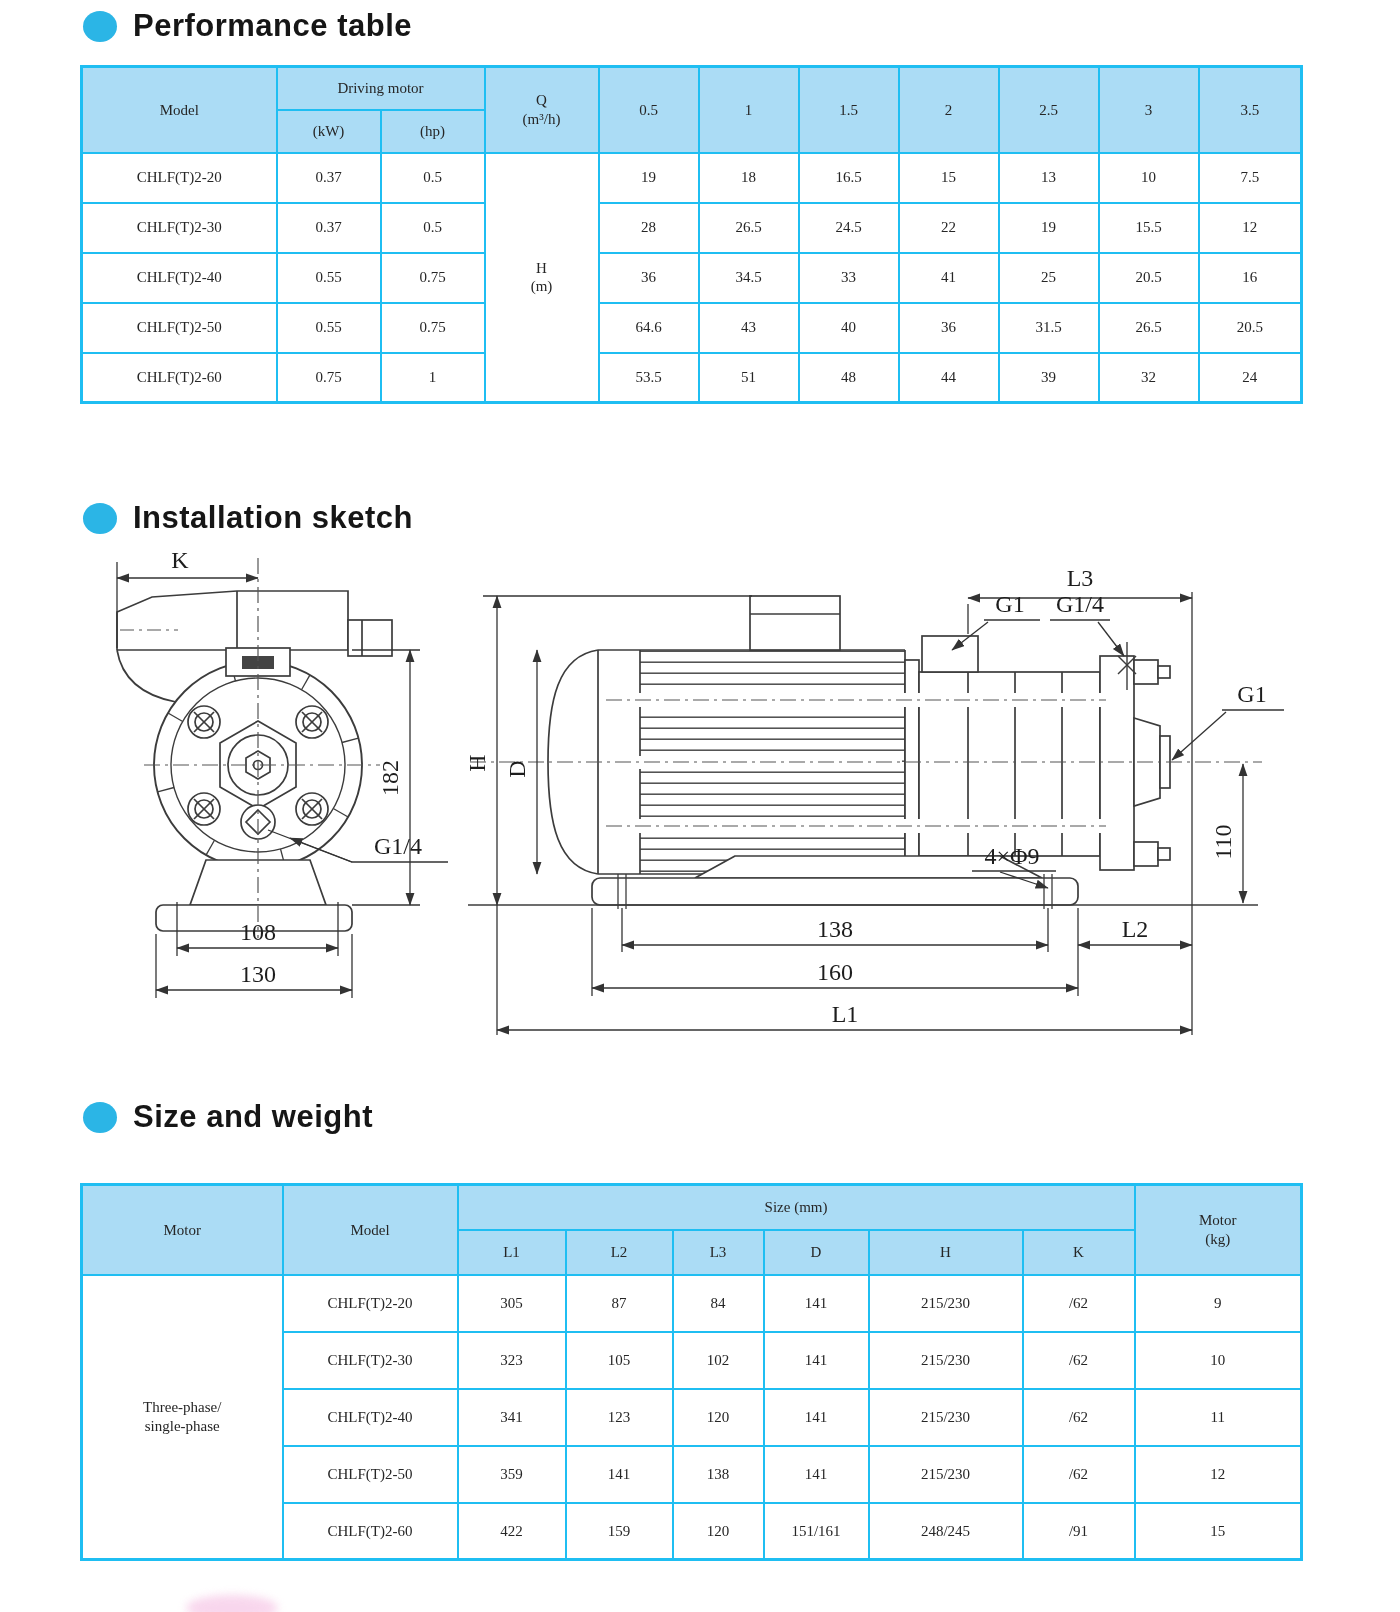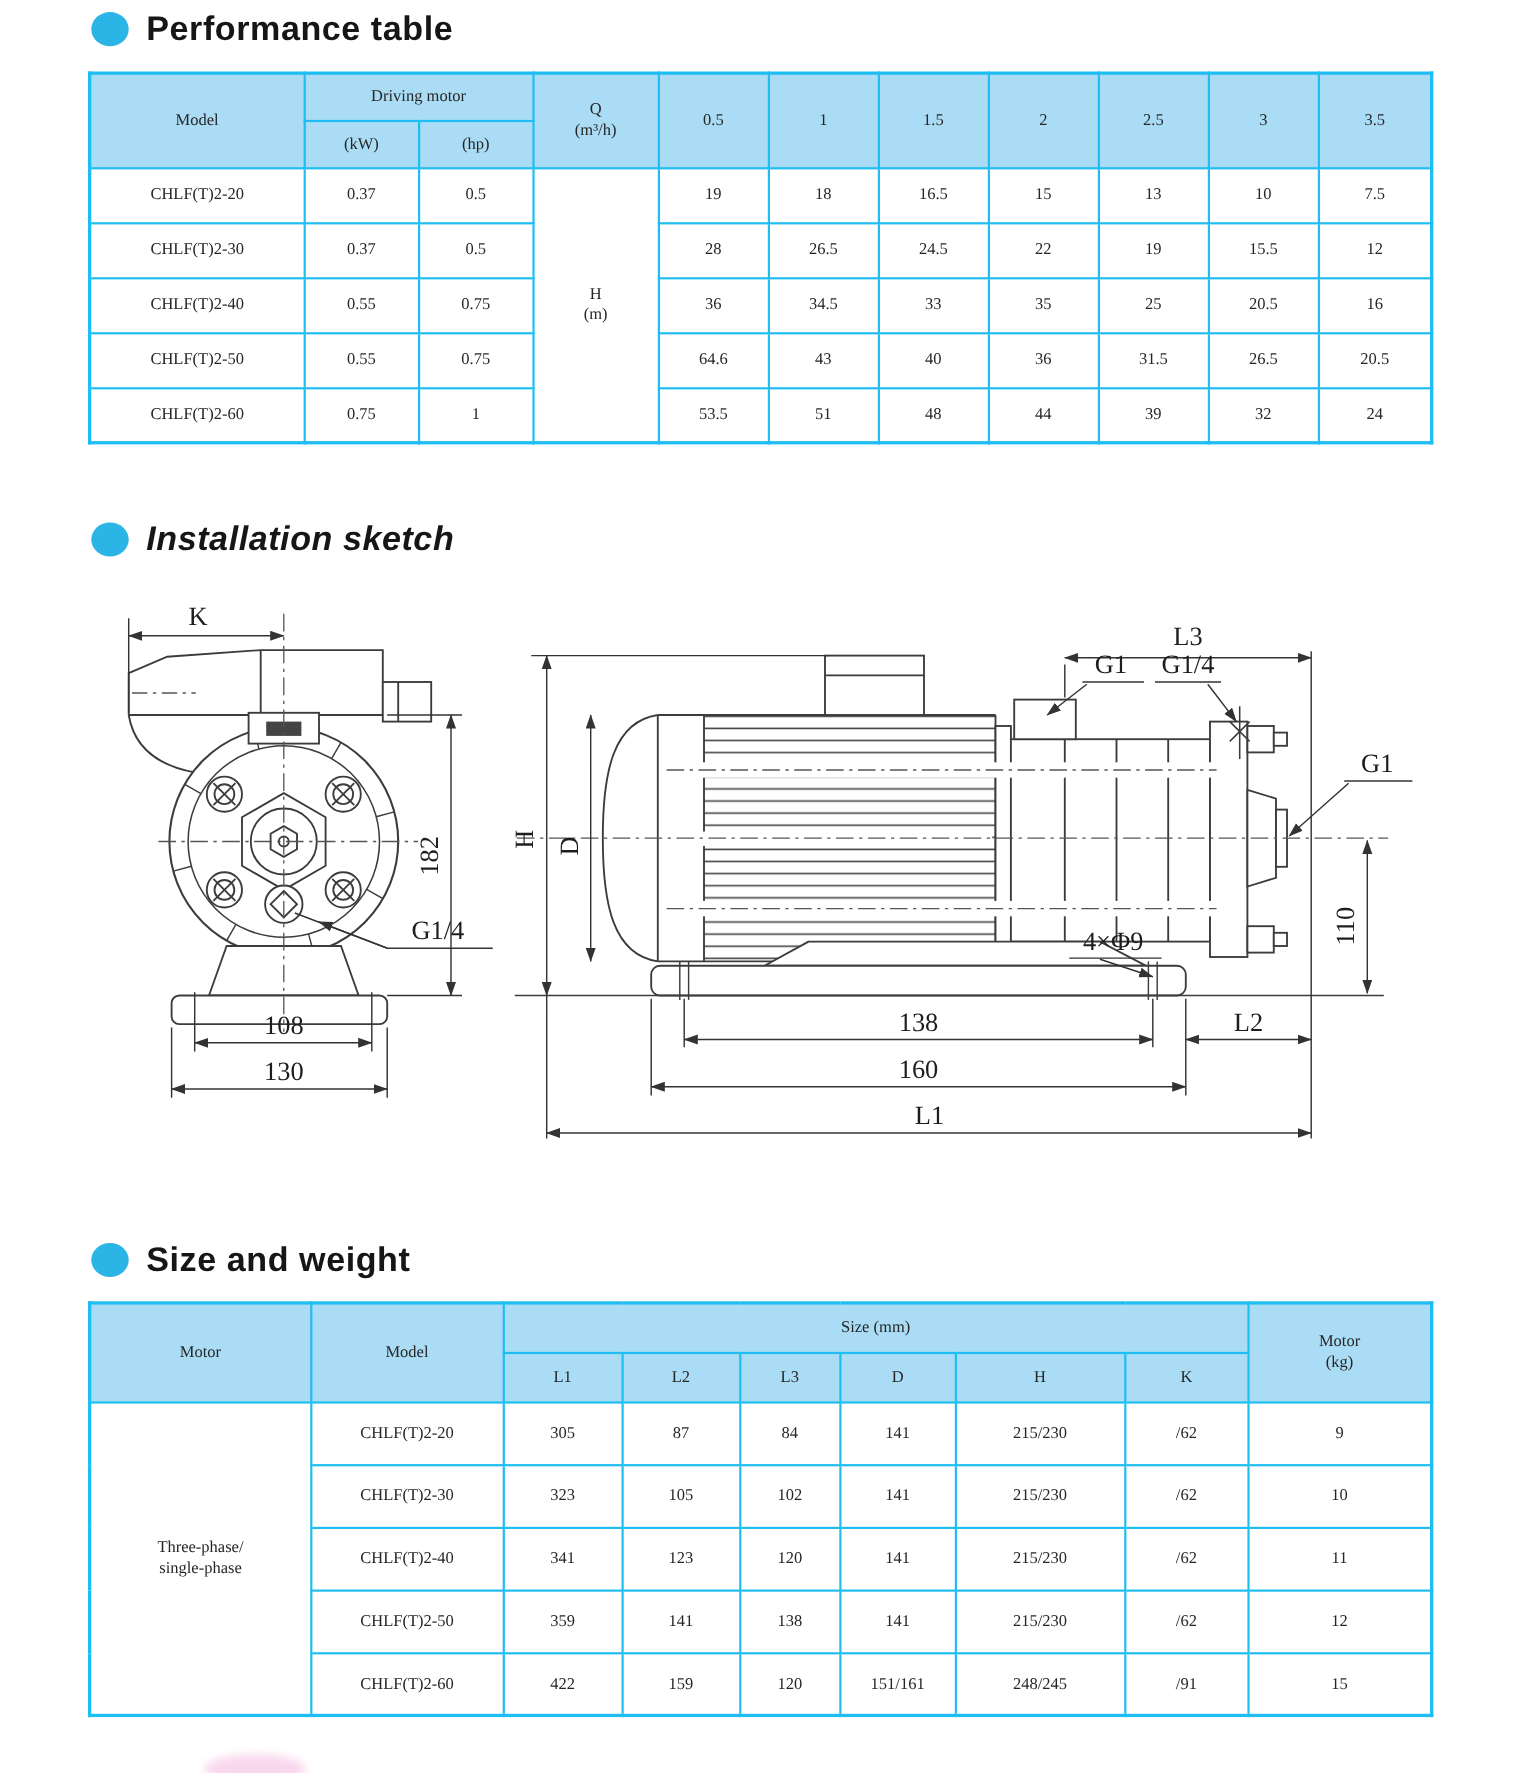--- a/index.html
+++ b/index.html
@@ -7,22 +7,22 @@
     position:relative;width:1400px;height:1612px;background:#ffffff;
     font-family:"Liberation Serif",serif;color:#222;overflow:hidden;
   }
   .section-heading{
     position:absolute;display:flex;align-items:center;gap:16px;
     font-family:"Liberation Sans",sans-serif;font-weight:bold;
     font-size:31px;color:#161616;letter-spacing:.5px;
   }
   .bullet{width:34px;height:31px;border-radius:50%;background:#2bb5e6;flex:0 0 auto;}
   #heading-performance{left:83px;top:8px;}
-  #heading-installation{left:83px;top:472px;font-style:italic;}
-  #heading-size{left:83px;top:1127px;}
+  #heading-installation{left:83px;top:500px;}
+  #heading-size{left:83px;top:1099px;}
 
   table.datatable{
     position:absolute;border-collapse:collapse;table-layout:fixed;
     width:1220px;left:80px;font-size:15px;color:#262626;
     border:3px solid #1fbef2;
   }
   #perf-table{top:65px;}
   #size-table{top:1183px;}
   .datatable th,.datatable td{
     border:2px solid #1fbef2;text-align:center;vertical-align:middle;
@@ -113,21 +113,21 @@
       <td>15.5</td>
       <td>12</td>
     </tr>
     <tr>
       <td>CHLF(T)2-40</td>
       <td>0.55</td>
       <td>0.75</td>
       <td>36</td>
       <td>34.5</td>
       <td>33</td>
-      <td>35</td>
+      <td>41</td>
       <td>25</td>
       <td>20.5</td>
       <td>16</td>
     </tr>
     <tr>
       <td>CHLF(T)2-50</td>
       <td>0.55</td>
       <td>0.75</td>
       <td>64.6</td>
       <td>43</td>

